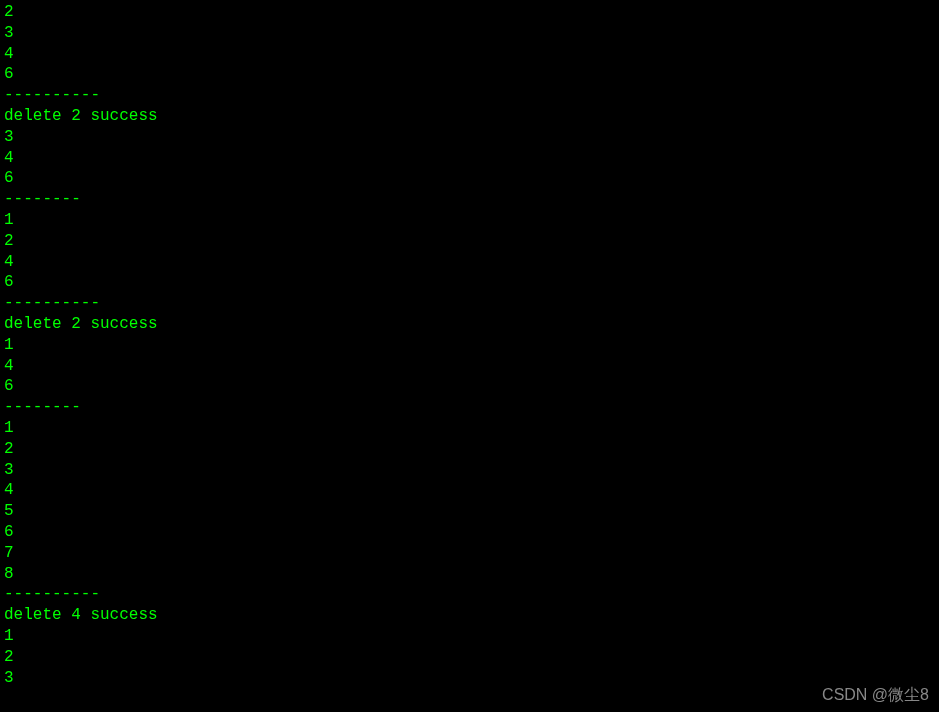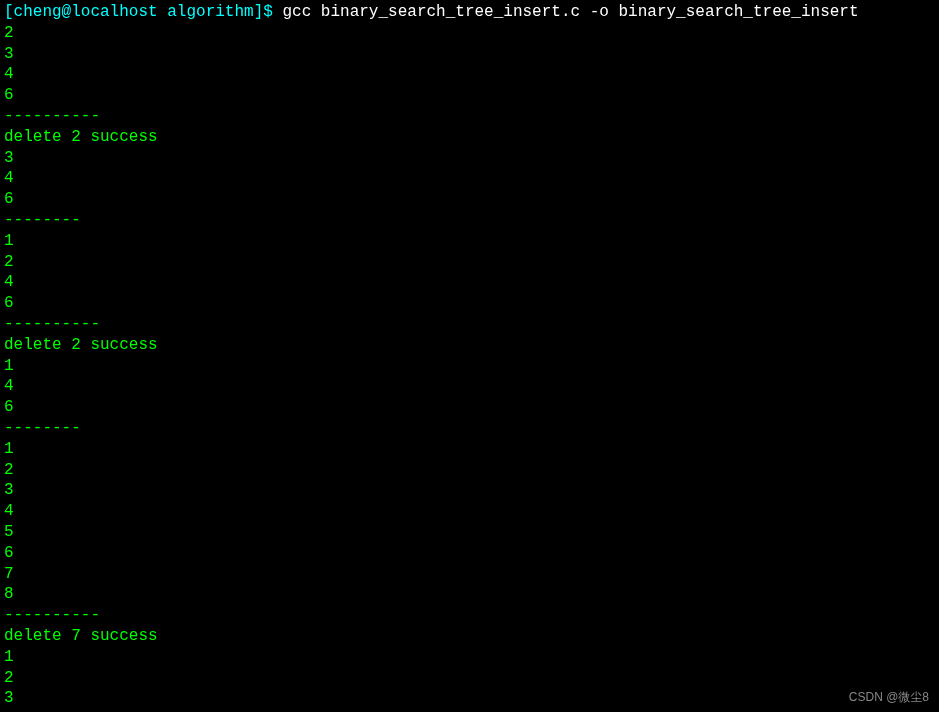--- a/index.html
+++ b/index.html
@@ -29,29 +29,28 @@
       color: #ffffff;
     }
     .output {
       color: #00ff00;
     }
     .watermark {
       position: absolute;
       bottom: 6px;
       right: 10px;
       color: #888888;
-      font-size: 12px;
+      font-size: 16px;
       font-family: Arial, sans-serif;
     }
   </style>
 </head>
 <body>
 
 <div id="terminal-container">
-    <div class="terminal-line"><span class="prompt">[cheng@localhost algorithm]$ </span><span class="command">gcc binary_search_tree_insert.c -o binary_search_tree_insert</span></div>
     <div class="terminal-line"><span class="output">2</span></div>
     <div class="terminal-line"><span class="output">3</span></div>
     <div class="terminal-line"><span class="output">4</span></div>
     <div class="terminal-line"><span class="output">6</span></div>
     <div class="terminal-line"><span class="output">----------</span></div>
     <div class="terminal-line"><span class="output">delete 2 success</span></div>
     <div class="terminal-line"><span class="output">3</span></div>
     <div class="terminal-line"><span class="output">4</span></div>
     <div class="terminal-line"><span class="output">6</span></div>
     <div class="terminal-line"><span class="output">--------</span></div>
@@ -67,18 +66,18 @@
     <div class="terminal-line"><span class="output">--------</span></div>
     <div class="terminal-line"><span class="output">1</span></div>
     <div class="terminal-line"><span class="output">2</span></div>
     <div class="terminal-line"><span class="output">3</span></div>
     <div class="terminal-line"><span class="output">4</span></div>
     <div class="terminal-line"><span class="output">5</span></div>
     <div class="terminal-line"><span class="output">6</span></div>
     <div class="terminal-line"><span class="output">7</span></div>
     <div class="terminal-line"><span class="output">8</span></div>
     <div class="terminal-line"><span class="output">----------</span></div>
-    <div class="terminal-line"><span class="output">delete 7 success</span></div>
+    <div class="terminal-line"><span class="output">delete 4 success</span></div>
     <div class="terminal-line"><span class="output">1</span></div>
     <div class="terminal-line"><span class="output">2</span></div>
     <div class="terminal-line"><span class="output">3</span></div>
   </div>
 <div class="watermark">CSDN @微尘8</div>
 
 </body></html>

